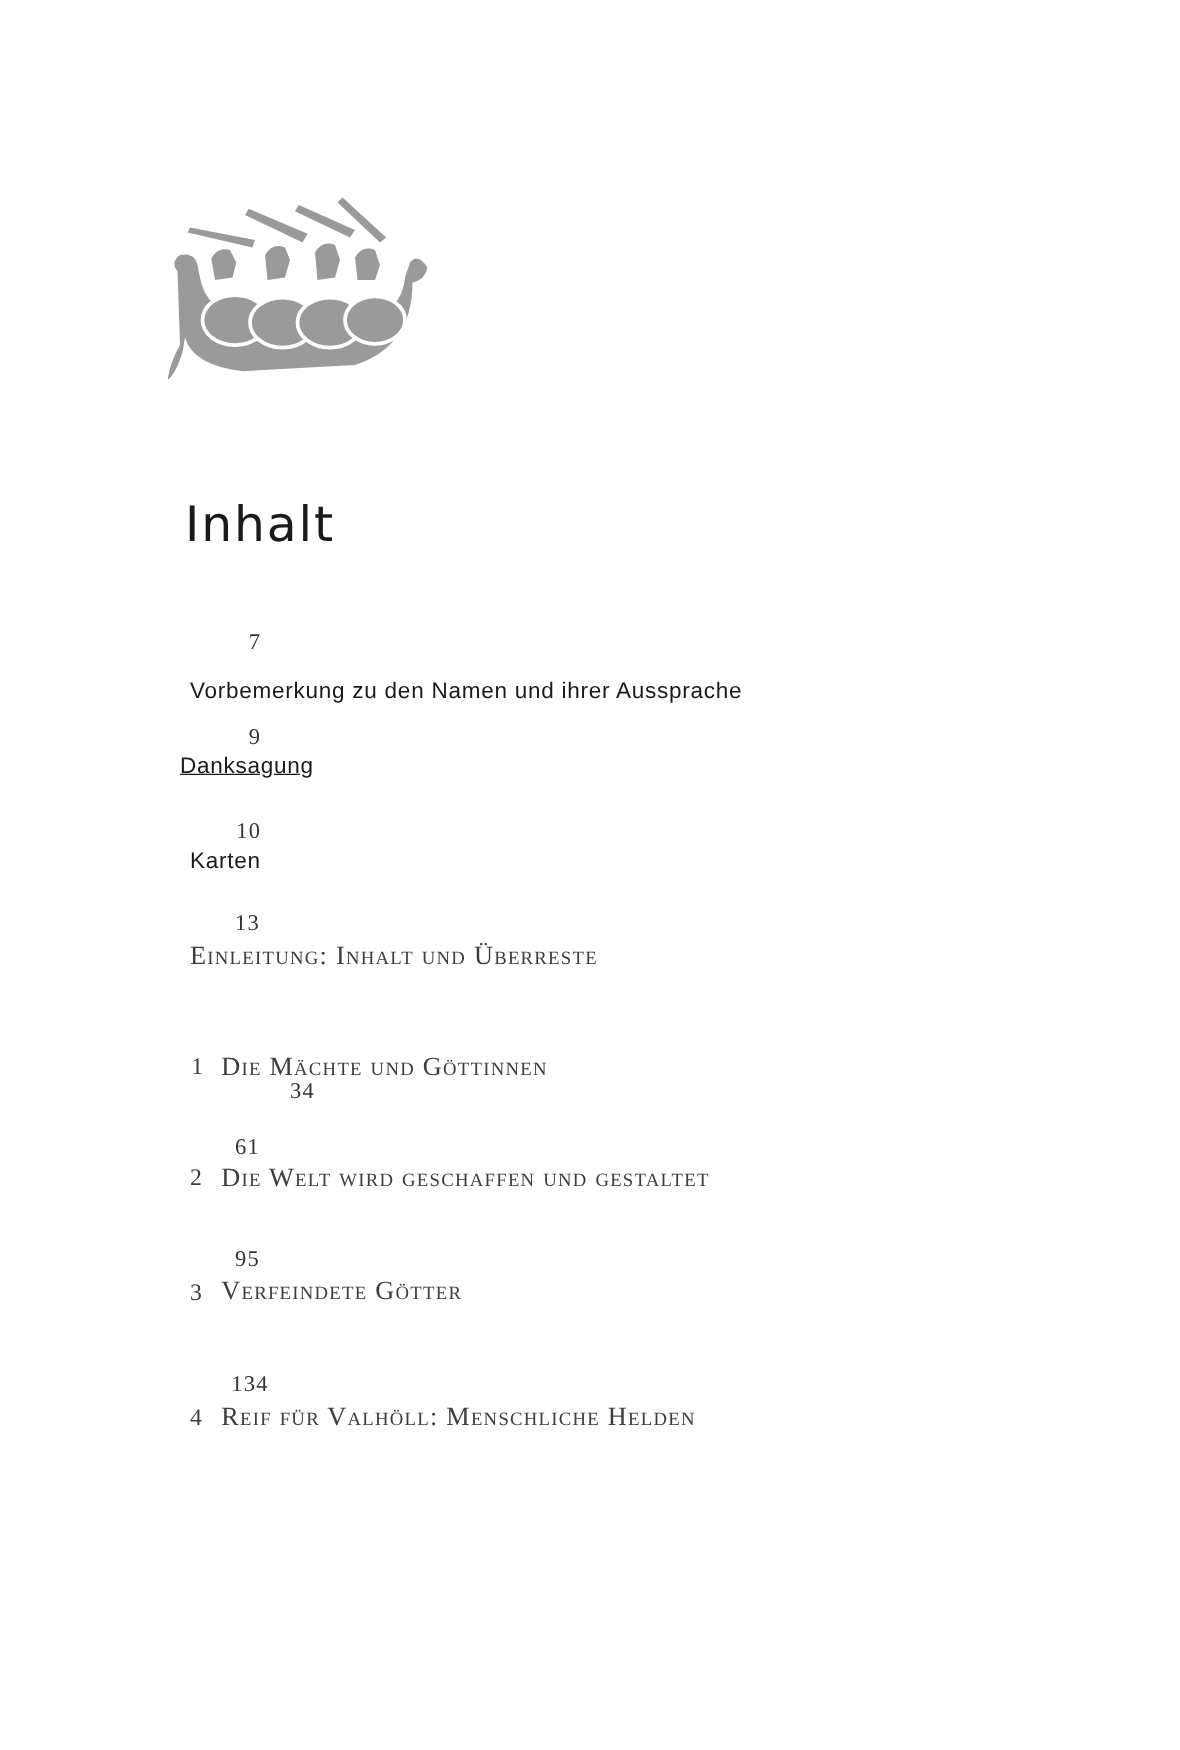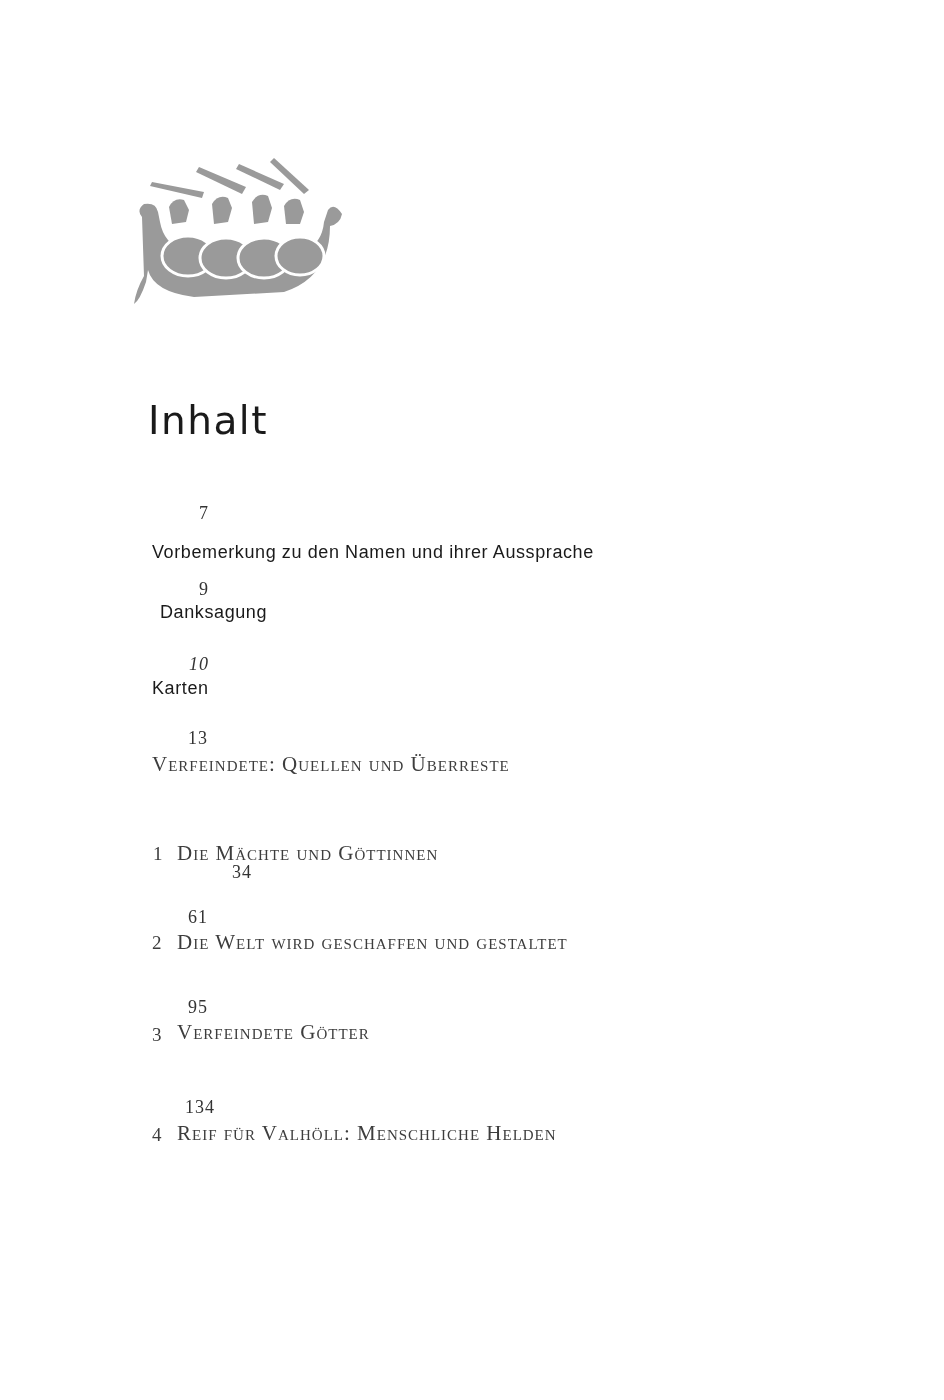--- a/index.html
+++ b/index.html
@@ -94,31 +94,31 @@
 
 <h1 class="title">Inhalt</h1>
 
 <div>
   <span class="pagenum" style="left:199px; top:503px;">7</span>
   <span class="sans-label" style="left:152px; top:542px;text-align:center;">Vorbemerkung zu den Namen und ihrer Aussprache</span>
 </div>
 
 <div>
   <span class="pagenum" style="left:199px; top:579px;">9</span>
-  <span class="sans-label" style="left:160px; top:602px;">Danksagung</span>
+  <span class="sans-label" style="left:144px; top:602px;text-decoration:underline;">Danksagung</span>
 </div>
 
 <div>
-  <span class="pagenum" style="left:189px; top:654px;font-style:italic;">10</span>
+  <span class="pagenum" style="left:189px; top:654px;">10</span>
   <span class="sans-label" style="left:152px; top:678px;">Karten</span>
 </div>
 
 <div>
   <span class="pagenum" style="left:188px; top:728px;">13</span>
-  <span class="sc-label" style="left:152px; top:752px;">Verfeindete: Quellen und Überreste</span>
+  <span class="sc-label" style="left:152px; top:752px;">Einleitung: Inhalt und Überreste</span>
 </div>
 
 <div>
   <span class="pagenum" style="left:188px; top:862px;margin-left:44px;">34</span>
   <span class="chap-num" style="left:153px; top:843px;">1</span>
   <span class="sc-label" style="left:177px; top:841px;">Die Mächte und Göttinnen</span>
 </div>
 
 <div>
   <span class="pagenum" style="left:188px; top:907px;">61</span>

